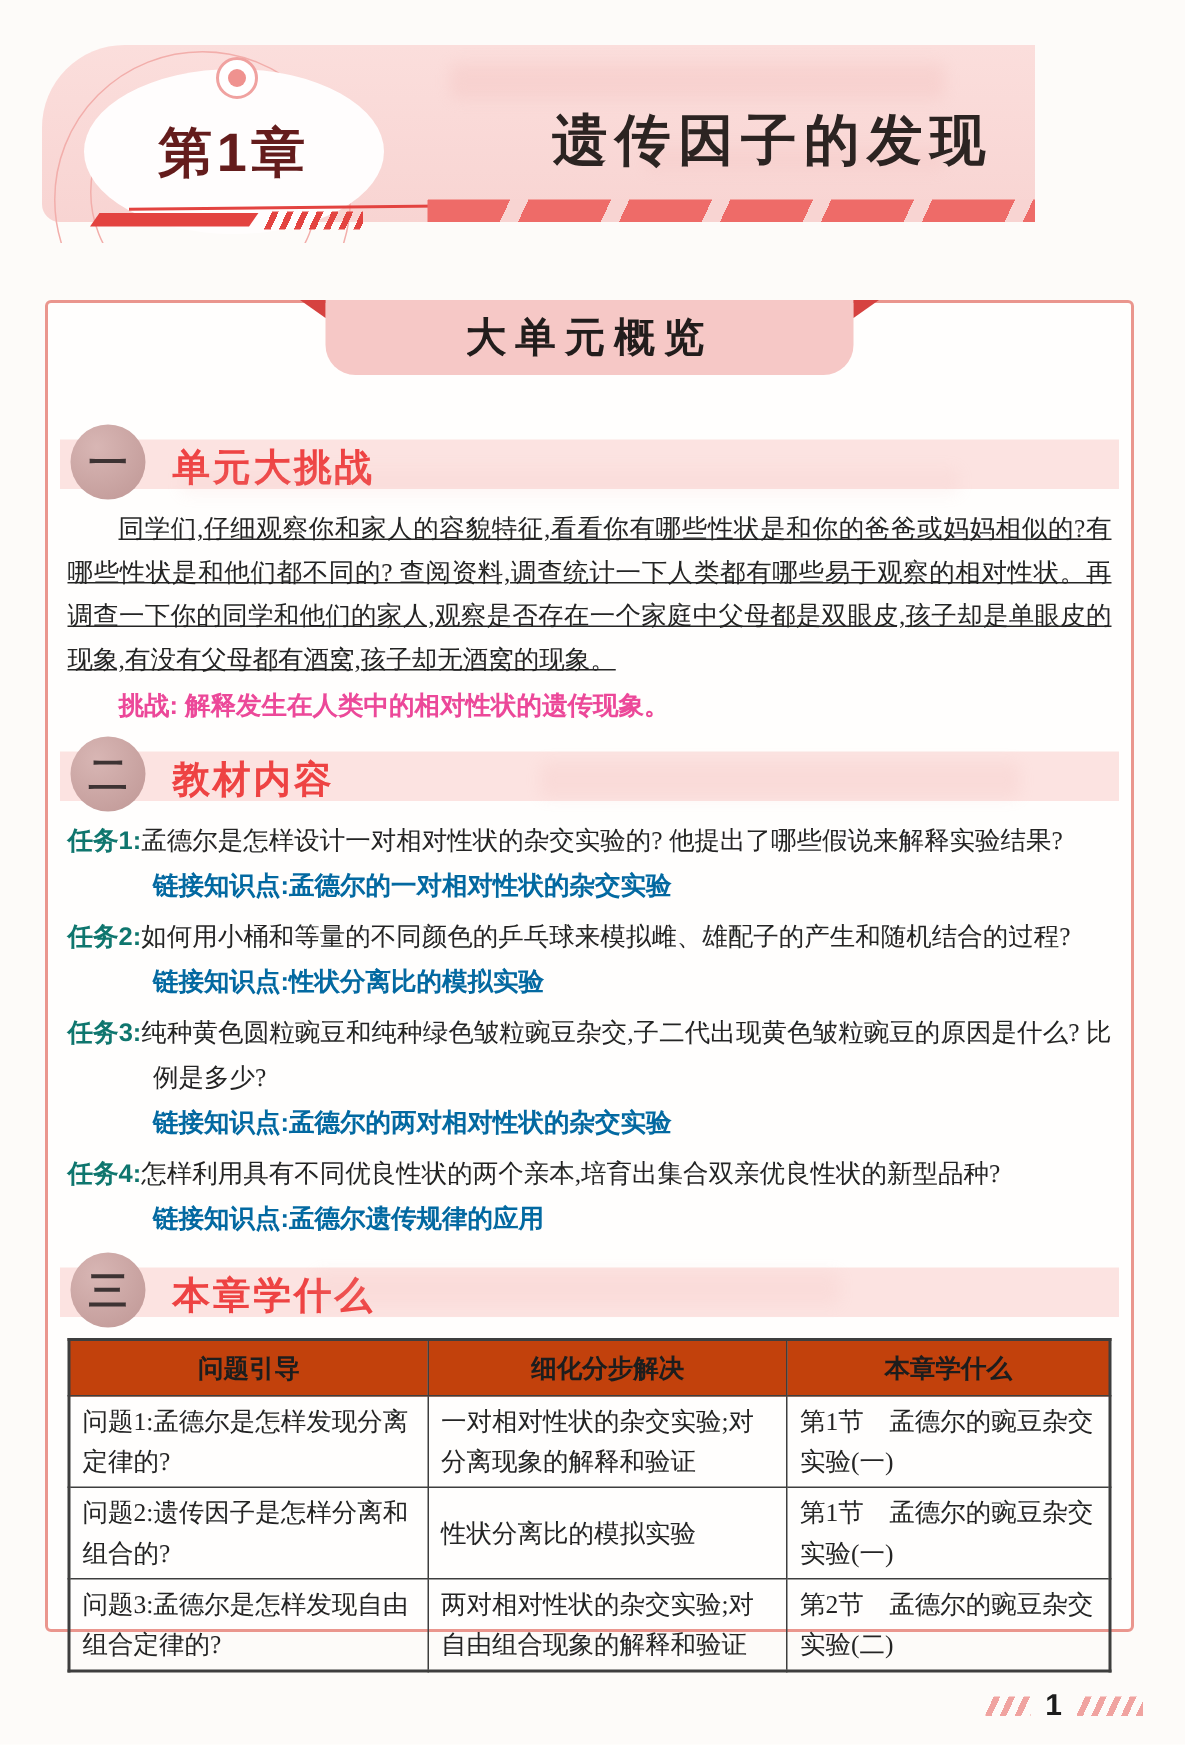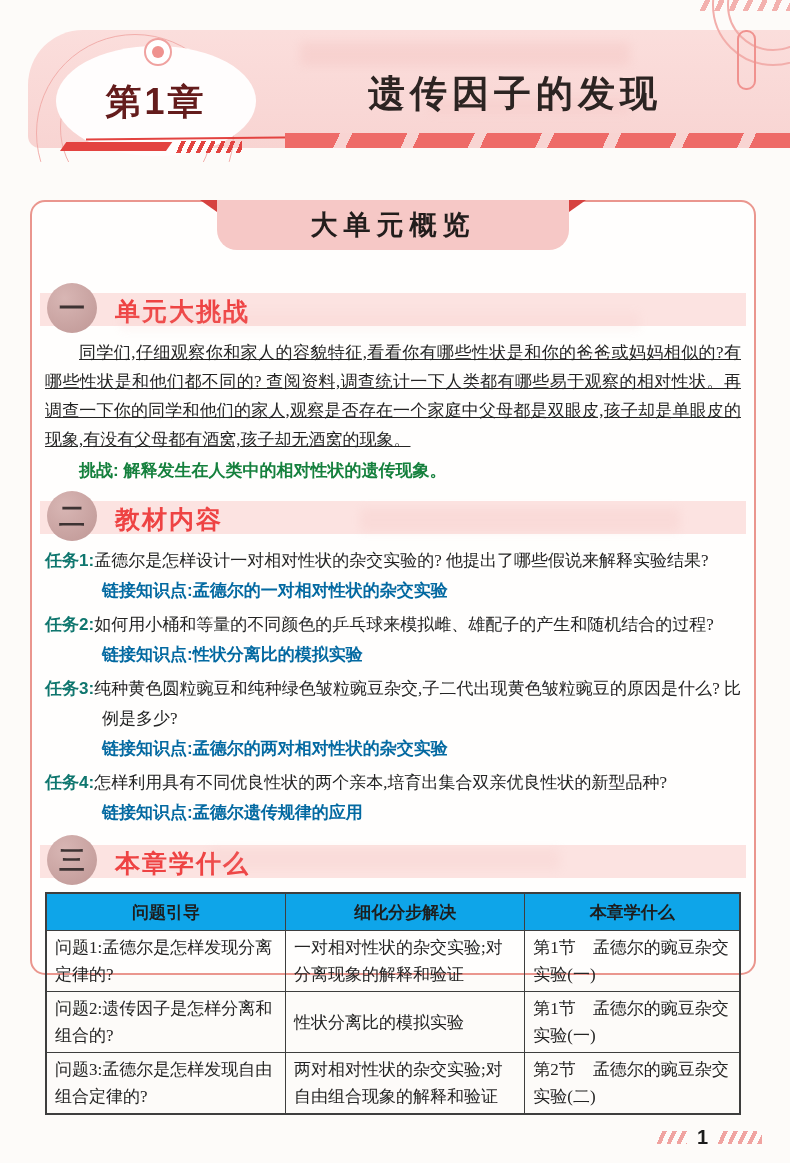--- a/index.html
+++ b/index.html
@@ -2,21 +2,21 @@
 <html><head>
 <meta charset="utf-8">
 <style>
   html,body{margin:0;padding:0;}
   body{
     width:790px;height:1163px;position:relative;overflow:hidden;
     background:#fdfbf9;
     font-family:"Liberation Serif",serif;
   }
   
-  .banner{position:absolute;left:0;top:0;width:790px;height:162px;overflow:hidden;}
+  .banner{position:absolute;left:0;top:0;width:690px;height:162px;overflow:hidden;}
   .band{position:absolute;left:28px;top:30px;width:762px;height:118px;
         background:linear-gradient(#fbdedc,#f8d4d2);border-radius:55px 0 0 12px;}
   .deco-circle{position:absolute;border:1.5px solid #f2aeab;border-radius:50%;}
   .dc1{left:36px;top:34px;width:196px;height:196px;}
   .dc2{left:60px;top:52px;width:150px;height:150px;}
   .blob{position:absolute;left:56px;top:46px;width:200px;height:110px;
         background:#fffdfd;border-radius:50%;}
   .ring{position:absolute;left:144px;top:38px;width:24px;height:24px;border-radius:50%;
         background:#fff;border:2px solid #f0a2a0;}
   .ring::after{content:"";position:absolute;inset:6px;border-radius:50%;background:#ef928f;}
@@ -36,22 +36,22 @@
         background:repeating-linear-gradient(115deg,#ee6b68 0 50px,#f8d4d2 50px 61px);}
   .tr-c1{position:absolute;left:712px;top:-56px;width:118px;height:118px;border-width:2px;}
   .tr-c2{position:absolute;left:727px;top:-41px;width:88px;height:88px;border-width:2px;}
   .tr-pill{position:absolute;left:737px;top:30px;width:15px;height:56px;
         border:2px solid #f0928f;border-radius:9px;}
   .tr-slashes{position:absolute;left:696px;top:0;width:94px;height:11px;
         background:repeating-linear-gradient(115deg,transparent 0 8px,#f3b1ae 8px 13px);}
   
   .ghost{position:absolute;background:#eeb0ad;filter:blur(5px);border-radius:4px;pointer-events:none;}
   
-  .overview-box{position:absolute;left:30px;top:200px;width:726px;height:775px;
-        background:#fffefd;border:2.5px solid #ea968e;border-radius:15px;box-sizing:border-box;}
+  .overview-box{position:absolute;left:30px;top:200px;width:726px;height:888px;
+        background:#fffefd;border:2.5px solid #ea968e;border-radius:4px;box-sizing:border-box;}
   .tab{position:absolute;left:50%;transform:translateX(-50%);top:-2.5px;width:352px;height:50px;
         background:#f6c8c6;border-radius:0 0 20px 20px;
         display:flex;align-items:center;justify-content:center;}
   .tab-title{font-family:"Liberation Sans",sans-serif;font-weight:700;font-size:27px;
         color:#221d1c;letter-spacing:6px;}
   .tri{position:absolute;top:0;width:0;height:0;}
   .tri-l{left:-17px;border-right:17px solid #d64240;border-bottom:12px solid transparent;}
   .tri-r{right:-17px;border-left:17px solid #d64240;border-bottom:12px solid transparent;}
   .content{padding:86px 13px 0;}
   
@@ -61,30 +61,30 @@
         background:radial-gradient(circle at 35% 30%,#d8b6b4,#bf9795);
         display:flex;align-items:center;justify-content:center;
         font-family:"Liberation Sans",sans-serif;font-weight:700;font-size:26px;color:#3d3333;}
   .sec-title{position:absolute;left:70px;top:7px;
         font-family:"Liberation Sans",sans-serif;font-weight:700;font-size:25px;
         color:#ee4343;letter-spacing:2px;}
   
   .para{font-size:17px;line-height:29px;color:#242424;text-align:justify;
         text-indent:2em;margin:8px 0 0;text-decoration:underline;}
   .challenge{font-family:"Liberation Sans",sans-serif;font-weight:700;
-        font-size:17px;line-height:30px;color:#15803d;text-indent:2em;margin:2px 0 10px;}
+        font-size:17px;line-height:30px;color:#ec4899;text-indent:2em;margin:2px 0 10px;}
   .task{font-size:17px;line-height:30px;color:#242424;text-align:justify;
         padding-left:57px;text-indent:-57px;margin:0;}
   .task-label{font-family:"Liberation Sans",sans-serif;font-weight:700;color:#0f766e;}
   .task-link{font-family:"Liberation Sans",sans-serif;font-weight:700;
         font-size:17px;line-height:30px;color:#0369a1;padding-left:57px;margin:0 0 4px;}
   .mt1{margin-top:6px;} .mt2{margin-top:12px;}
   
   table.overview{width:100%;border-collapse:collapse;border:2px solid #3e3e3e;margin-top:10px;}
-  table.overview th{background:#0ea5e9;border:1.5px solid #3e3e3e;height:34px;
+  table.overview th{background:#c2410c;border:1.5px solid #3e3e3e;height:34px;
         font-family:"Liberation Sans",sans-serif;font-weight:700;font-size:17px;color:#1d1d1d;}
   table.overview td{border:1.5px solid #3e3e3e;padding:3px 8px;font-size:17px;
         line-height:27px;color:#242424;vertical-align:middle;}
   .c1{width:34.5%;} .c2{width:34.5%;} .c3{width:31%;}
   
   .page-footer{position:absolute;right:28px;bottom:14px;display:flex;align-items:center;gap:10px;}
   .slash-group{height:13px;background:repeating-linear-gradient(115deg,transparent 0 5px,#f0a3a0 5px 9px);}
   .sg1{width:30px;} .sg2{width:44px;}
   .page-num{font-family:"Liberation Sans",sans-serif;font-weight:700;font-size:20px;color:#1c1c1c;}
 </style>

